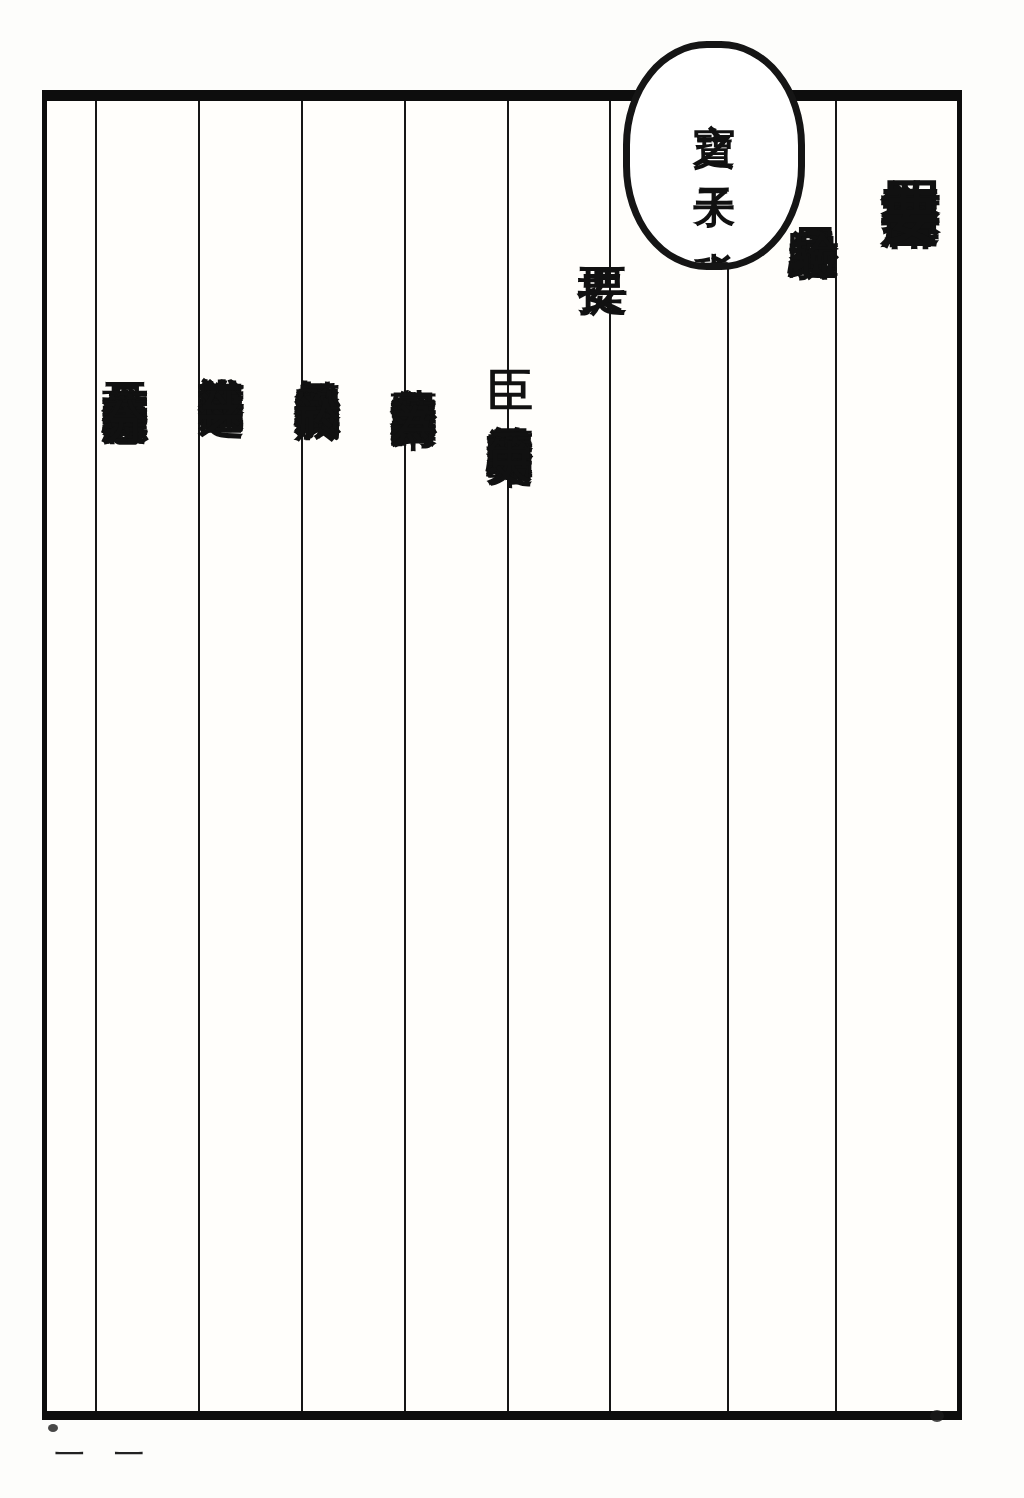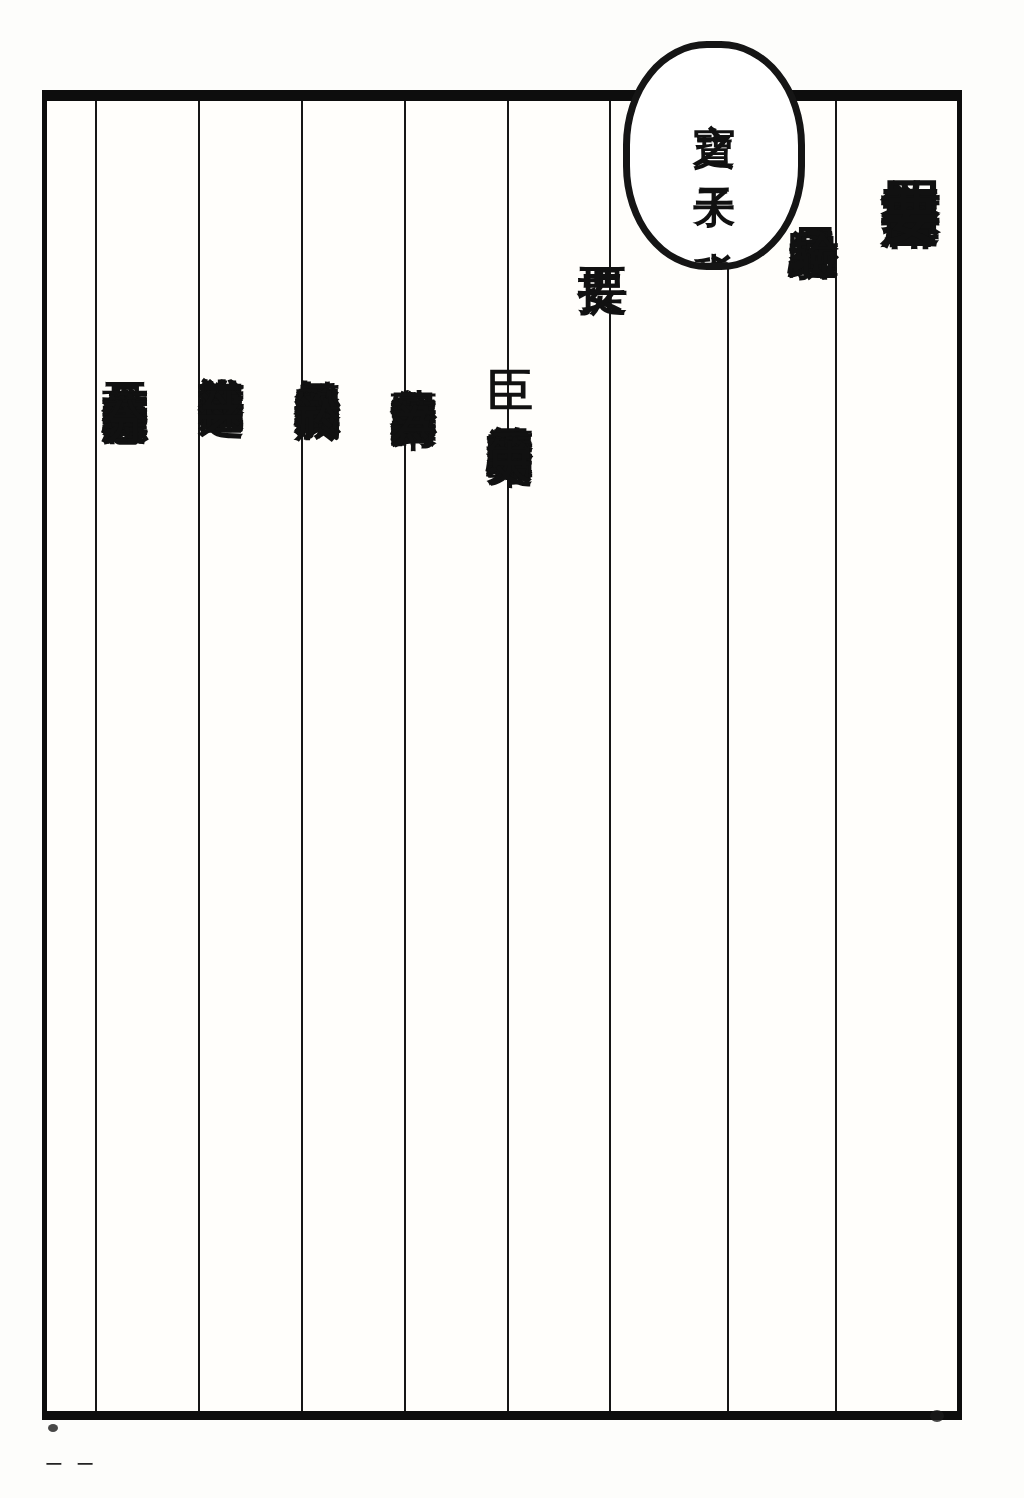--- a/index.html
+++ b/index.html
@@ -179,27 +179,26 @@
     left: 8px;
     top: 382px;
     width: 34px;
     height: 44px;
     background: #141414;
     clip-path: polygon(0 0, 100% 22%, 86% 100%, 10% 72%);
     opacity: 0.9;
   }
   .footer-mark {
     position: absolute;
-    left: 46px;
+    left: 54px;
     bottom: 22px;
-    font-size: 16px;
+    font-size: 31px;
     color: #222;
     letter-spacing: 0.3em;
     writing-mode: horizontal-tb;
-    font-weight: bold;
   }
   
   .speck {
     position: absolute;
     background: #1a1a1a;
     border-radius: 50%;
     opacity: 0.8;
   }
 </style>
 </head>

